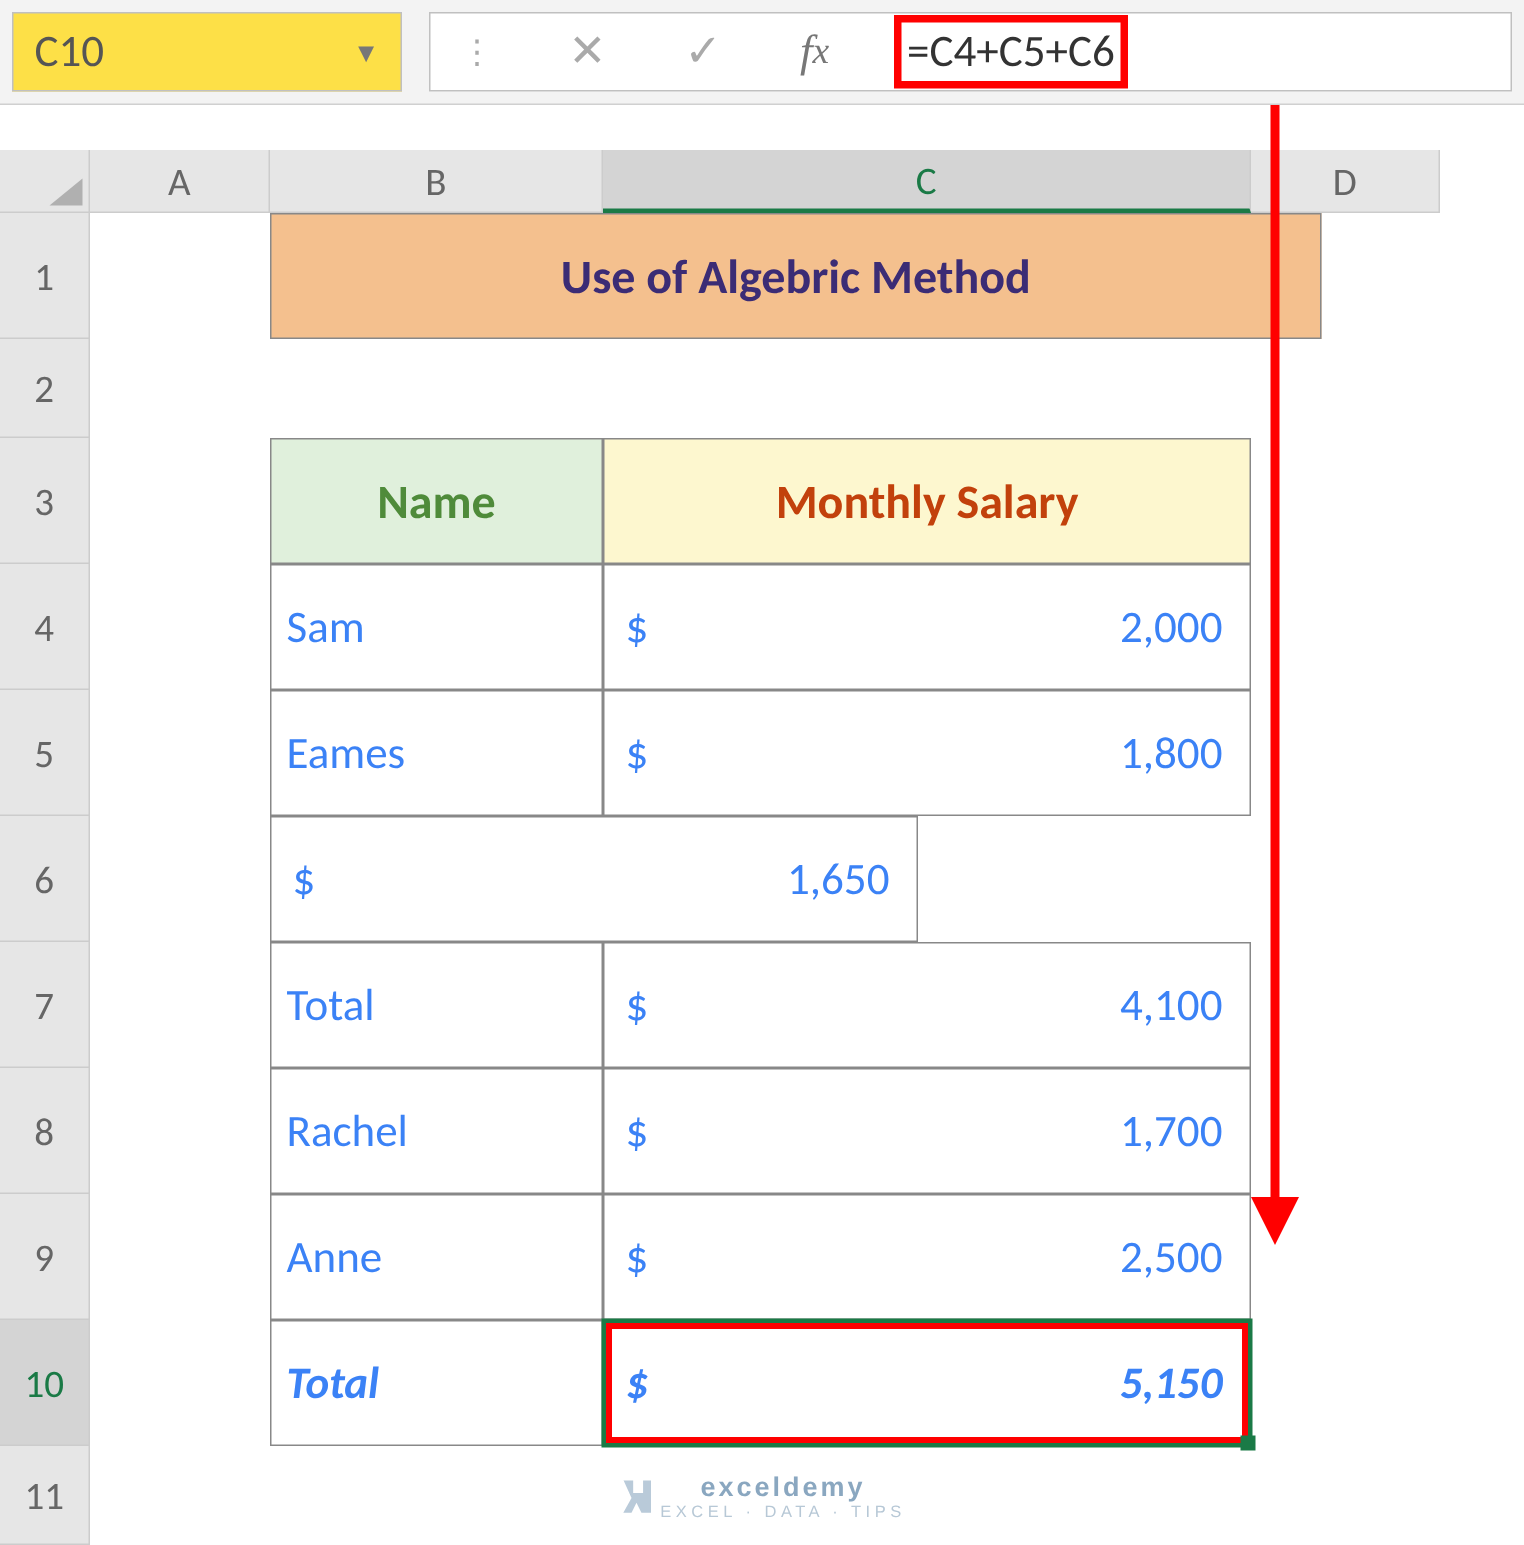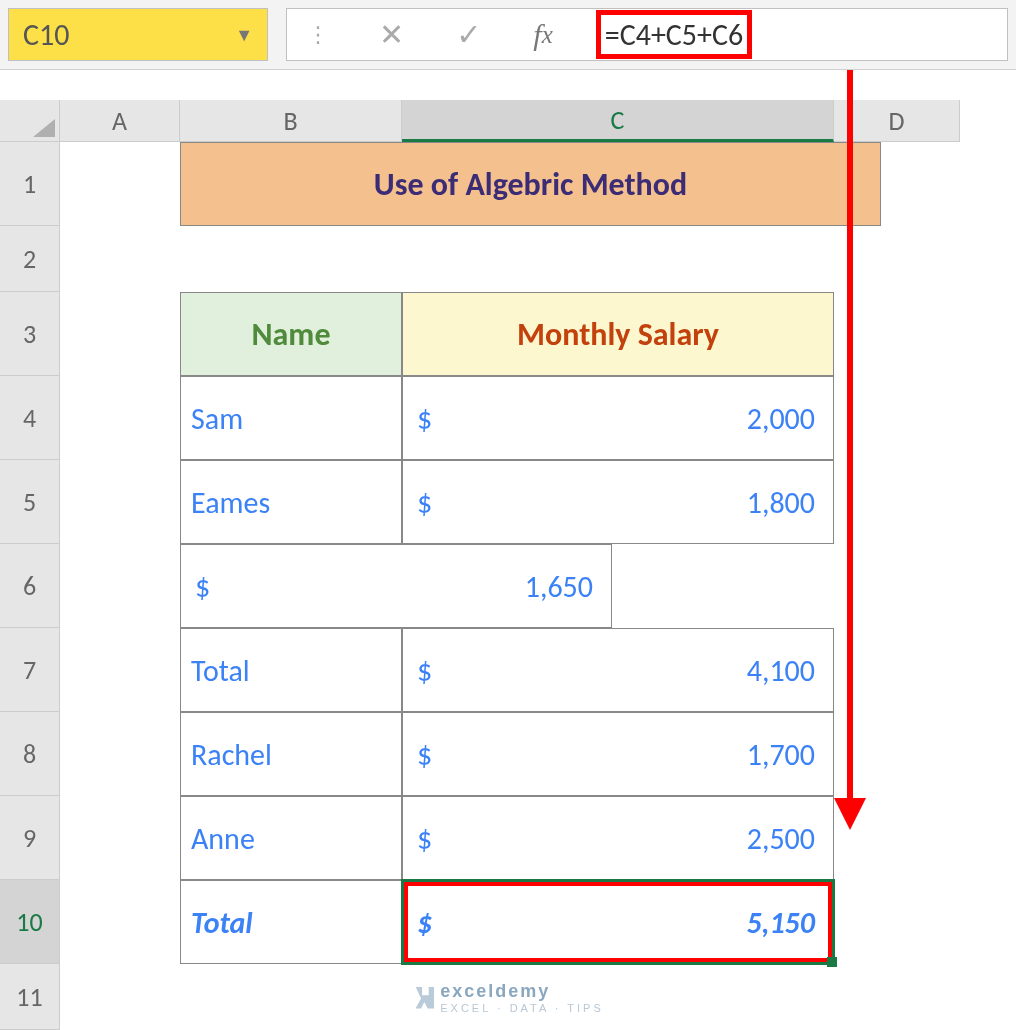--- a/index.html
+++ b/index.html
@@ -205,20 +205,21 @@
     left: 0; right: 0;
     bottom: 16px;
     display:flex;
     align-items:center;
     justify-content:center;
     gap:6px;
     color:#8aa7c0;
     font-size:18px;
     letter-spacing:2px;
     font-family: Arial, sans-serif;
+    text-align: center;
   }
   .watermark .logo{
     width:22px; height:22px;
     background:#8aa7c0;
     clip-path: polygon(15% 0,45% 0,45% 40%,75% 40%,75% 0,100% 0,100% 100%,70% 100%,55% 70%,40% 100%,15% 100%,40% 55%);
     opacity:.6;
   }
   .watermark .t1{font-weight:bold;}
   .watermark .t2{font-size:11px; letter-spacing:3px; display:block; color:#b7c8d6;}
 </style>

